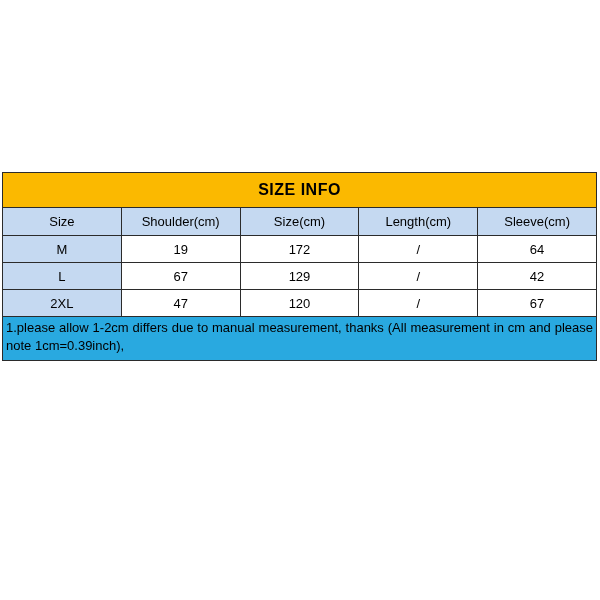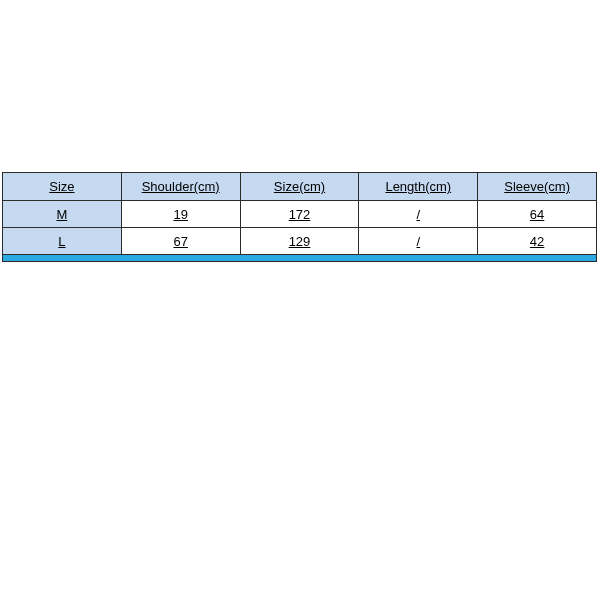--- a/index.html
+++ b/index.html
@@ -46,21 +46,20 @@
   .size-table td {
     box-sizing: border-box;
     border: 1px solid var(--border, #2b2b2b);
     height: 27px;
     padding: 0 2px;
     text-align: center;
     vertical-align: middle;
     font-size: 13px;
     font-weight: normal;
     background: #ffffff;
-    text-decoration: underline;
   }
   .size-table thead th {
     background: var(--header-bg, #C5D9F1);
     height: 28px;
   }
   .size-table td.size-cell {
     background: var(--header-bg, #C5D9F1);
   }
   .notes {
     box-sizing: border-box;
@@ -75,20 +74,21 @@
   .notes p {
     margin: 0;
   }
 </style>
 </head>
 <body>
 
 <div class="canvas">
   <div class="size-chart">
 
+    <div class="title-bar">SIZE INFO</div>
 
     <table class="size-table">
       <thead>
         <tr>
           <th>Size</th>
           <th>Shoulder(cm)</th>
           <th>Size(cm)</th>
           <th>Length(cm)</th>
           <th>Sleeve(cm)</th>
         </tr>
@@ -101,20 +101,28 @@
           <td>/</td>
           <td>64</td>
         </tr>
         <tr>
           <td class="size-cell">L</td>
           <td>67</td>
           <td>129</td>
           <td>/</td>
           <td>42</td>
         </tr>
+        <tr>
+          <td class="size-cell">2XL</td>
+          <td>47</td>
+          <td>120</td>
+          <td>/</td>
+          <td>67</td>
+        </tr>
       </tbody>
     </table>
 
     <div class="notes">
+      <p>1.please allow 1-2cm differs due to manual measurement, thanks (All measurement in cm and please note 1cm=0.39inch),</p>
     </div>
 
   </div>
 </div>
 
 </body></html>

